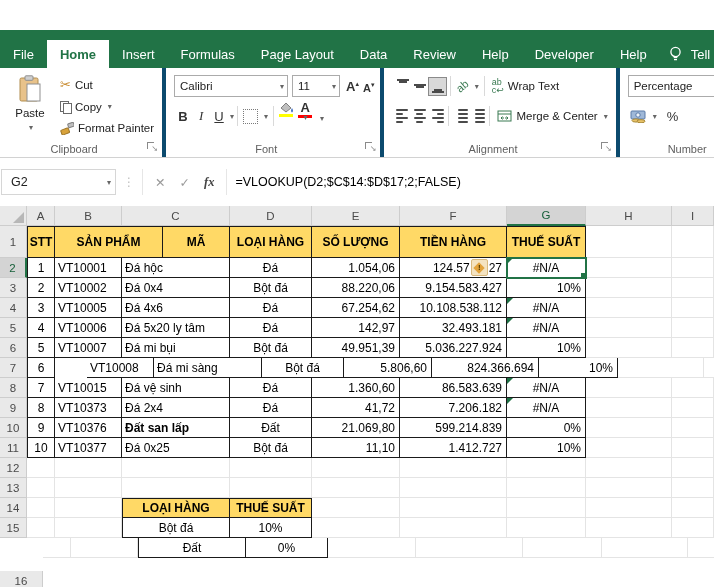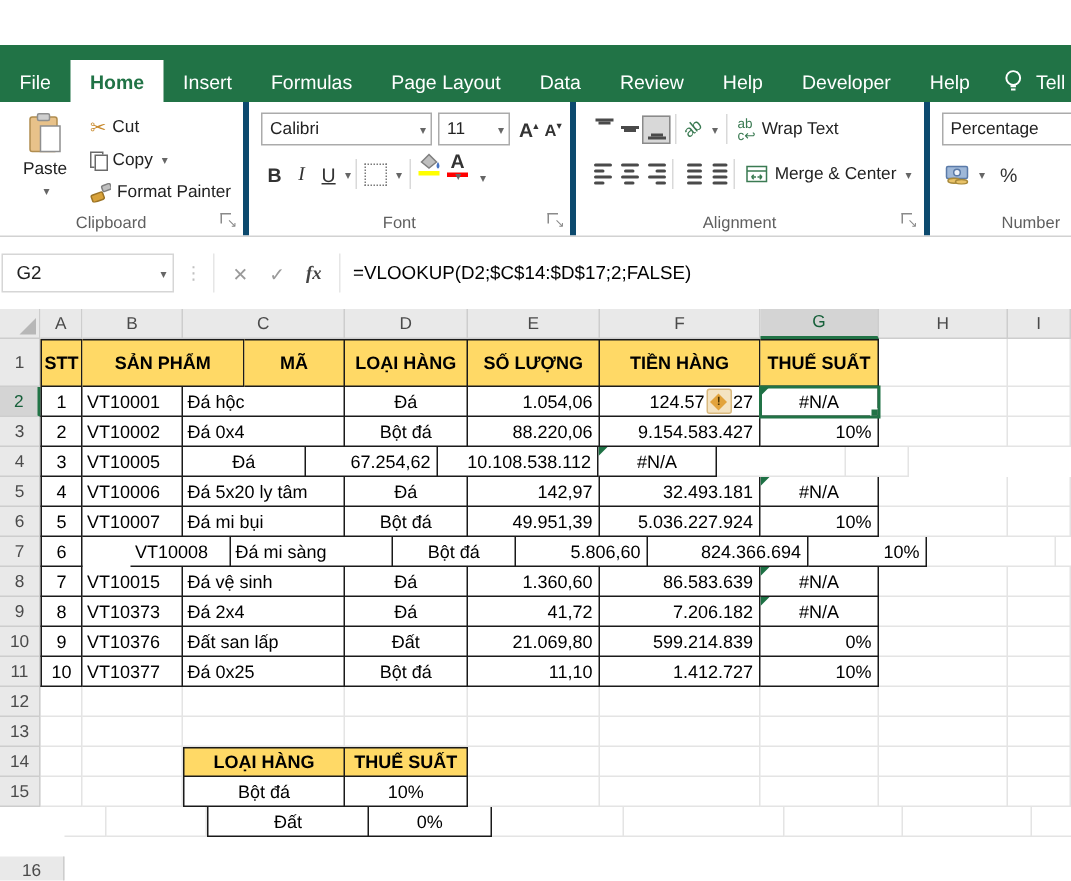--- a/index.html
+++ b/index.html
@@ -412,20 +412,21 @@
       <div class="cell tcell ar" style="width: 79px; height: 20px;">
         <span>10%</span>
       </div>
       <div class="cell ecell" style="width: 86px; height: 20px;"></div>
       <div class="cell ecell" style="width: 42px; height: 20px;"></div>
     </div>
     <div class="g-row">
       <div class="cell hcell rowh" style="width: 27px; height: 20px;">4</div>
       <div class="cell tcell bleft ac" style="width: 28px; height: 20px;">3</div>
       <div class="cell tcell al" style="width: 67px; height: 20px;">VT10005</div>
+      <div class="cell tcell al" style="width: 108px; height: 20px;">Đá 4x6</div>
       <div class="cell tcell ac" style="width: 82px; height: 20px;">Đá</div>
       <div class="cell tcell ar" style="width: 88px; height: 20px;">67.254,62</div>
       <div class="cell tcell ar" style="width: 107px; height: 20px;">10.108.538.112</div>
       <div class="cell tcell ac" style="width: 79px; height: 20px;">
         <span>#N/A</span>
         <span class="tri"></span>
       </div>
       <div class="cell ecell" style="width: 86px; height: 20px;"></div>
       <div class="cell ecell" style="width: 42px; height: 20px;"></div>
     </div>
@@ -499,21 +500,21 @@
         <span>#N/A</span>
         <span class="tri"></span>
       </div>
       <div class="cell ecell" style="width: 86px; height: 20px;"></div>
       <div class="cell ecell" style="width: 42px; height: 20px;"></div>
     </div>
     <div class="g-row">
       <div class="cell hcell rowh" style="width: 27px; height: 20px;">10</div>
       <div class="cell tcell bleft ac" style="width: 28px; height: 20px;">9</div>
       <div class="cell tcell al" style="width: 67px; height: 20px;">VT10376</div>
-      <div class="cell tcell al" style="width: 108px; height: 20px;">Đất san lấp</div>
+      <div class="cell tcell al" style="width: 108px; height: 20px; font-weight: bold;">Đất san lấp</div>
       <div class="cell tcell ac" style="width: 82px; height: 20px;">Đất</div>
       <div class="cell tcell ar" style="width: 88px; height: 20px;">21.069,80</div>
       <div class="cell tcell ar" style="width: 107px; height: 20px;">599.214.839</div>
       <div class="cell tcell ar" style="width: 79px; height: 20px;">
         <span>0%</span>
       </div>
       <div class="cell ecell" style="width: 86px; height: 20px;"></div>
       <div class="cell ecell" style="width: 42px; height: 20px;"></div>
     </div>
     <div class="g-row">

